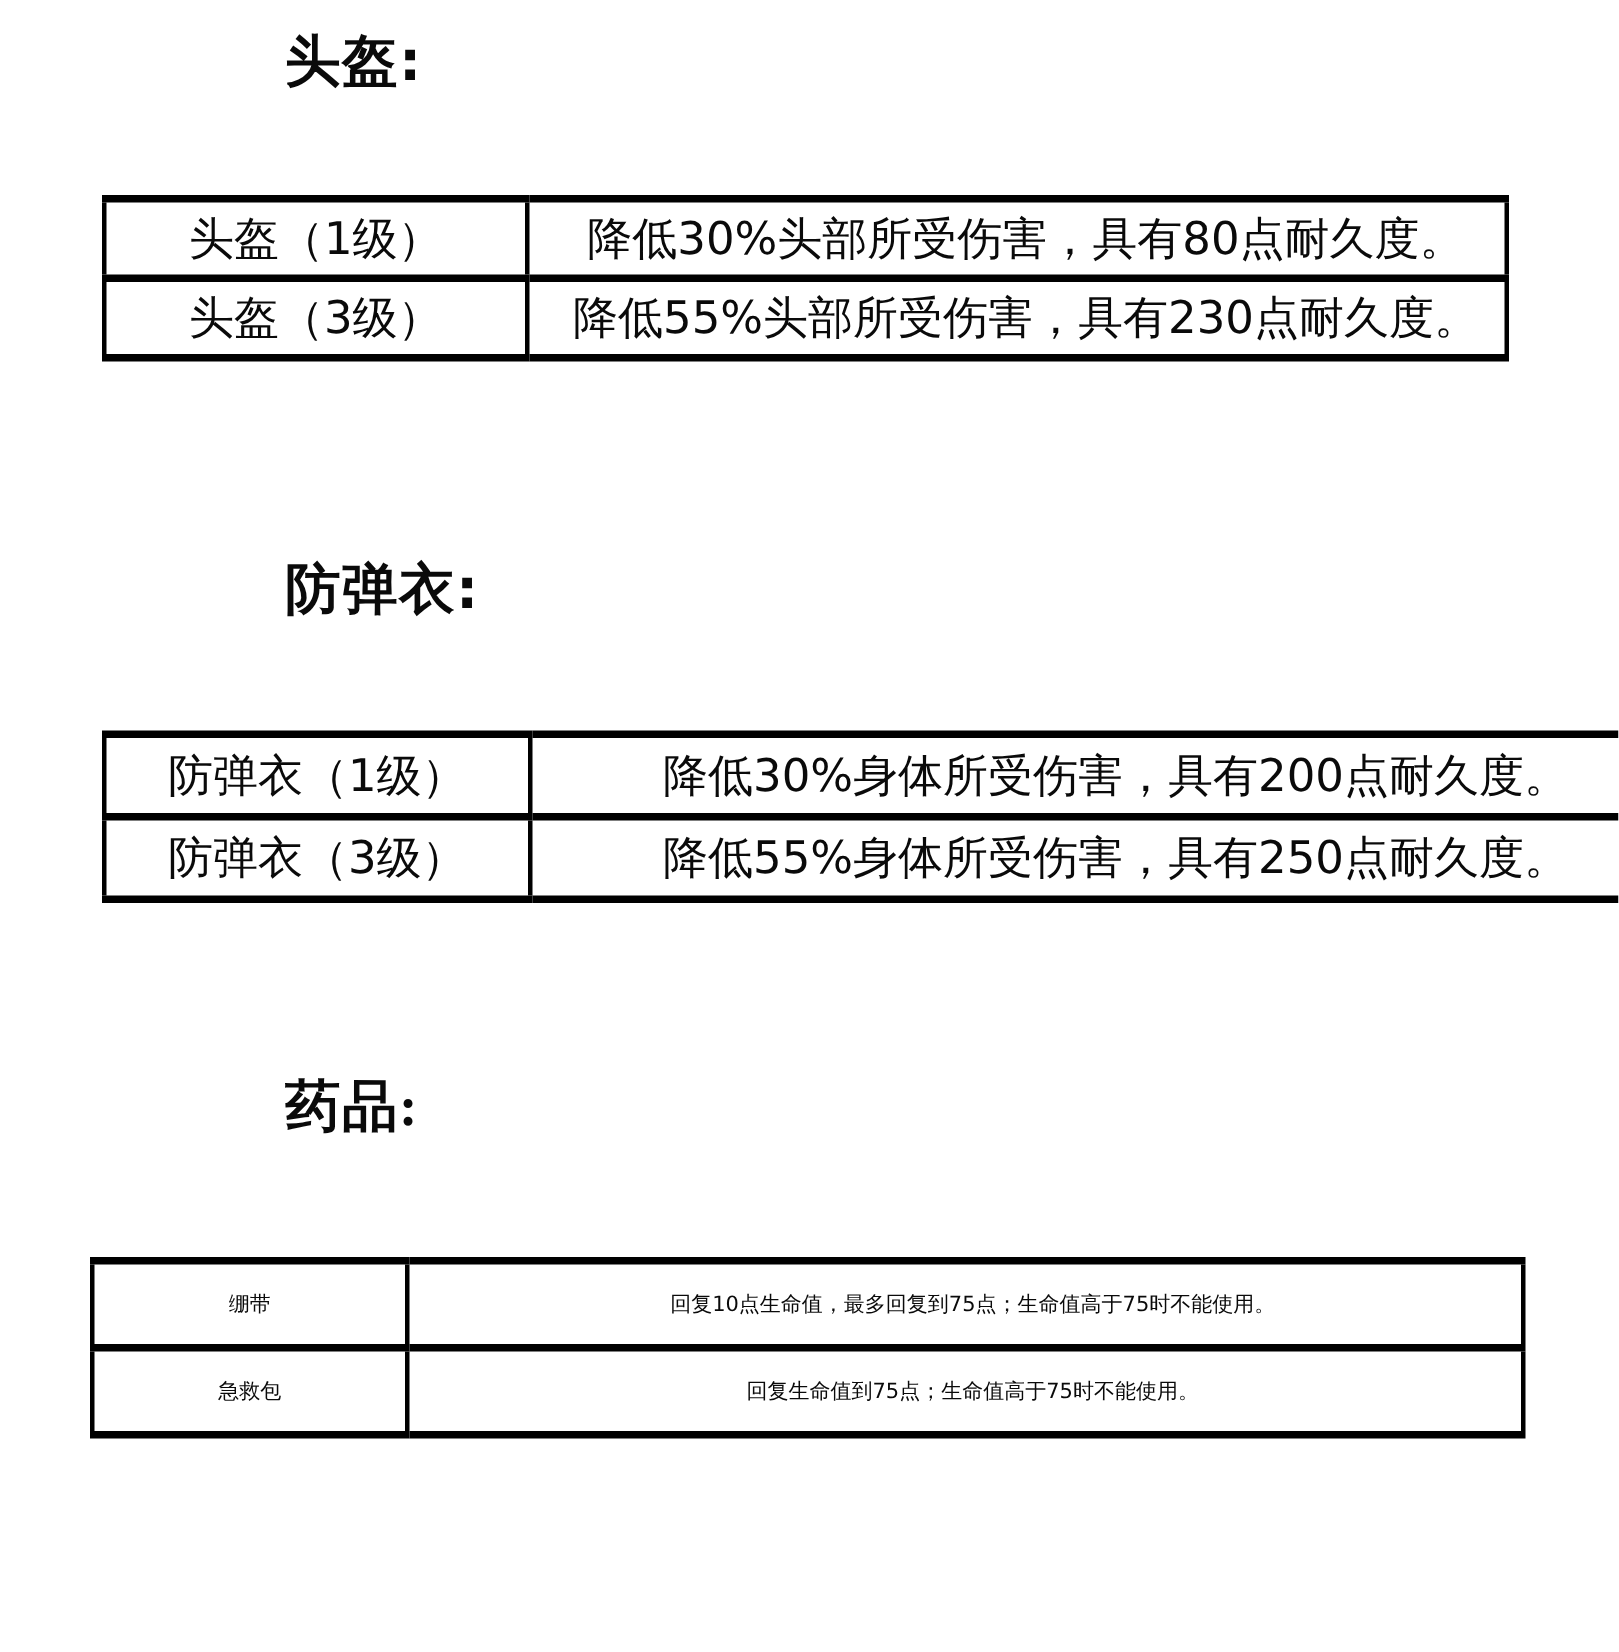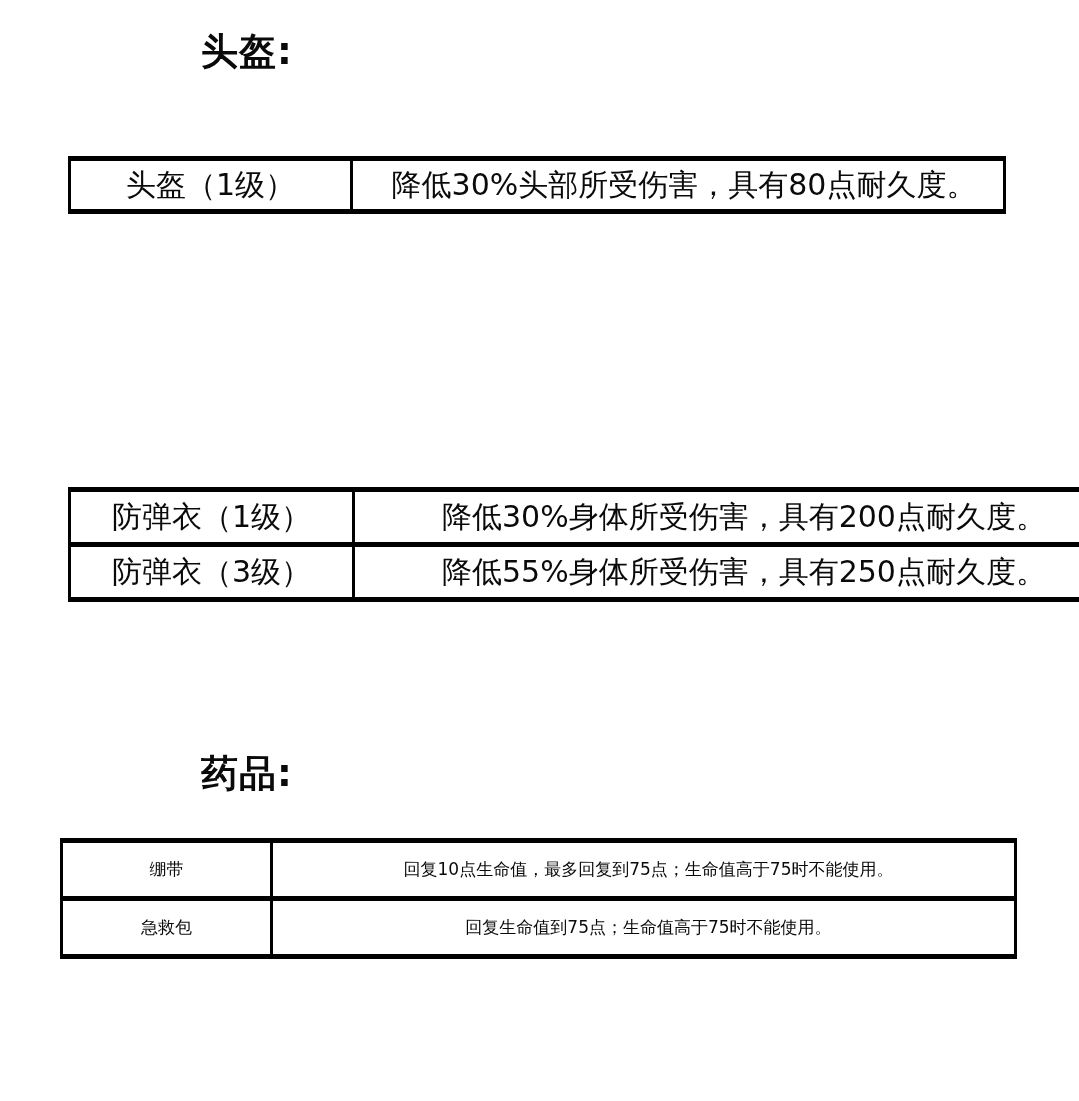--- a/index.html
+++ b/index.html
@@ -8,21 +8,21 @@
     width: 1079px;
     height: 1101px;
     background: #ffffff;
     color: #0a0a0a;
     font-family: "DejaVu Sans", sans-serif;
     overflow: hidden;
   }
   .heading {
     position: absolute;
     left: 190px;
-    margin: 11px;
+    margin: 0;
     font-size: 37px;
     line-height: 1.15;
     font-weight: bold;
     color: #0a0a0a;
     letter-spacing: 1px;
     white-space: nowrap;
   }
   table.itemtable {
     position: absolute;
     border-collapse: collapse;
@@ -32,54 +32,59 @@
   table.itemtable td {
     border: solid #000000;
     border-width: 5px 3px;
     vertical-align: middle;
     overflow: hidden;
     white-space: nowrap;
   }
   .cell-name { text-align: center; }
   .cell-desc { text-align: center; padding-left: 13px; }
 
-  .t-helmet { left: 68px; top: 156px; width: 938px; }
+  .t-helmet { left: 68px; top: 130px; width: 938px; }
   .t-helmet td { height: 46px; font-size: 30px; }
 
   .t-vest { left: 68px; top: 487px; width: 1056px; }
   .t-vest td { height: 48px; font-size: 30px; }
 
   .t-medicine { left: 60px; top: 838px; width: 957px; }
-  .t-medicine td { height: 51px; font-size: 17px; }
+  .t-medicine td { height: 51px; font-size: 14px; }
   .t-medicine .cell-desc { padding-left: 11px; }
 
   .h-helmet { top: 20px; }
   .h-vest { top: 372px; }
-  .h-medicine { top: 742px; }
+  .h-medicine { top: 718px; font-family: Liberation Serif, serif; }
 </style>
 </head>
 <body>
 
 <div class="page">
 
   <h2 class="heading h-helmet">头盔:</h2>
 
   <table class="itemtable t-helmet">
     <colgroup>
         <col style="width:282px">
         <col>
       </colgroup>
     <tbody>
       <tr>
         <td class="cell-name">头盔（1级）</td>
         <td class="cell-desc">降低30%头部所受伤害，具有80点耐久度。</td>
       </tr>
+      <tr>
+        <td class="cell-name">头盔（3级）</td>
+        <td class="cell-desc">降低55%头部所受伤害，具有230点耐久度。</td>
+      </tr>
     </tbody>
   </table>
 
+  <h2 class="heading h-vest">防弹衣:</h2>
 
   <table class="itemtable t-vest">
     <colgroup>
         <col style="width:284px">
         <col>
       </colgroup>
     <tbody>
       <tr>
         <td class="cell-name">防弹衣（1级）</td>
         <td class="cell-desc">降低30%身体所受伤害，具有200点耐久度。</td>

